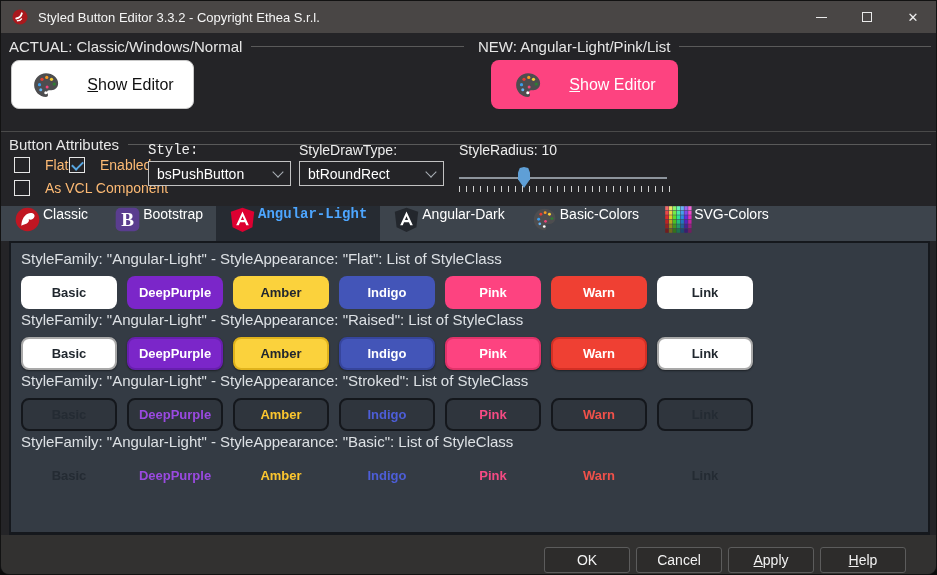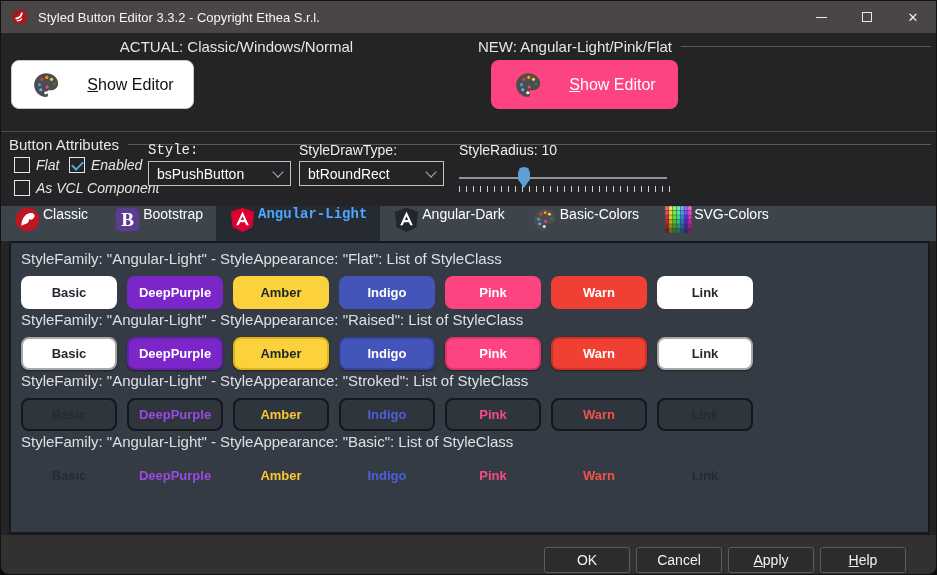--- a/index.html
+++ b/index.html
@@ -14,35 +14,35 @@
   .titlebar .title { font-size:13px; color:#f5f5f5; }
   .wincontrols { position:absolute; right:0; top:0; height:32px; display:flex; }
   .wbtn { width:46px; height:32px; display:flex; align-items:center; justify-content:center; color:#eee; }
   .glyph-min { width:11px; height:1px; background:#eaeaea; }
   .glyph-max { width:10px; height:10px; border:1px solid #eaeaea; }
   .glyph-close { font-size:13px; line-height:1; }
 
   
   .grouphdr { position:absolute; display:flex; align-items:center; font-size:15px; color:#e6e6e6; }
   .grouphdr .line { flex:1; border-top:1px solid #5a5a5a; margin-left:9px; height:0; }
-  #actual-hdr { left:8px; top:37px; width:455px;flex-direction:column; }
+  #actual-hdr { left:8px; top:37px; width:455px; }
   #new-hdr { left:477px; top:37px; width:453px; }
 
   .show-editor { position:absolute; top:59px; height:49px; border-radius:8px; display:flex;
                  align-items:center; justify-content:center; gap:26px; font-size:16px; cursor:default; }
   #se-actual { left:10px; width:183px; background:#ffffff; color:#111; border:1px solid #c9c9c9; }
   #se-new { left:490px; width:187px; color:#fff; }
   .show-editor .pal { width:30px; height:30px; }
   .show-editor u { text-decoration:underline; }
 
   .hsep { position:absolute; left:0; top:130px; width:937px; border-top:1px solid #4a4a4a; }
 
   
   #attr-hdr { left:8px; top:135px; width:922px; }
-  .cb { position:absolute; display:flex; align-items:center; gap:6px; font-size:14px; color:#e5e5e5;font-style:italic; }
+  .cb { position:absolute; display:flex; align-items:center; gap:15px; font-size:14px; color:#fdba74; }
   .cbbox { position:relative; width:16px; height:16px; border:1.5px solid #e6e6e6; background:transparent; flex:0 0 auto; }
   .cb.checked .cbbox::after { content:""; position:absolute; left:2px; top:3px; width:9px; height:5px;
        border-left:2px solid #58a7e2; border-bottom:2px solid #58a7e2; transform:rotate(-45deg); }
   #cb-flat { left:13px; top:156px; }
   #cb-enabled { left:68px; top:156px; }
   #cb-vcl { left:13px; top:179px; }
 
   .fieldlabel { position:absolute; font-size:14px; color:#ededed; }
   #style-label { left:147px; top:141px;font-family:Liberation Mono, monospace; }
   #drawtype-label { left:298px; top:141px; }
@@ -113,21 +113,21 @@
           <span class="glyph-close">✕</span>
         </div>
     </div>
   </div>
 
   <div class="grouphdr" id="actual-hdr">
     <span>ACTUAL: Classic/Windows/Normal</span>
       <span class="line"></span>
   </div>
   <div class="grouphdr" id="new-hdr">
-    <span>NEW: Angular-Light/Pink/Flat</span>
+    <span>NEW: Angular-Light/Pink/List</span>
       <span class="line"></span>
   </div>
 
   <div class="show-editor" id="se-actual">
     <span class="pal"><svg viewBox="0 0 24 24" width="100%" height="100%">
           <path fill="#4d4d4f" d="M12 2.5C6.8 2.5 2.5 6.8 2.5 12S6.8 21.5 12 21.5c.9 0 1.6-.7 1.6-1.6 0-.4-.2-.8-.4-1.1-.3-.3-.4-.7-.4-1.1 0-.9.7-1.6 1.6-1.6h1.9c3 0 5.4-2.4 5.4-5.4C21.7 6 17.3 2.5 12 2.5z"></path>
           <circle cx="6.8" cy="11.7" r="1.3" fill="#3d9be9"></circle>
           <circle cx="8.8" cy="7.4" r="1.3" fill="#e23d33"></circle>
           <circle cx="12.6" cy="5.9" r="1.3" fill="#f59a23"></circle>
           <circle cx="16.4" cy="7.4" r="1.3" fill="#f7d038"></circle>

